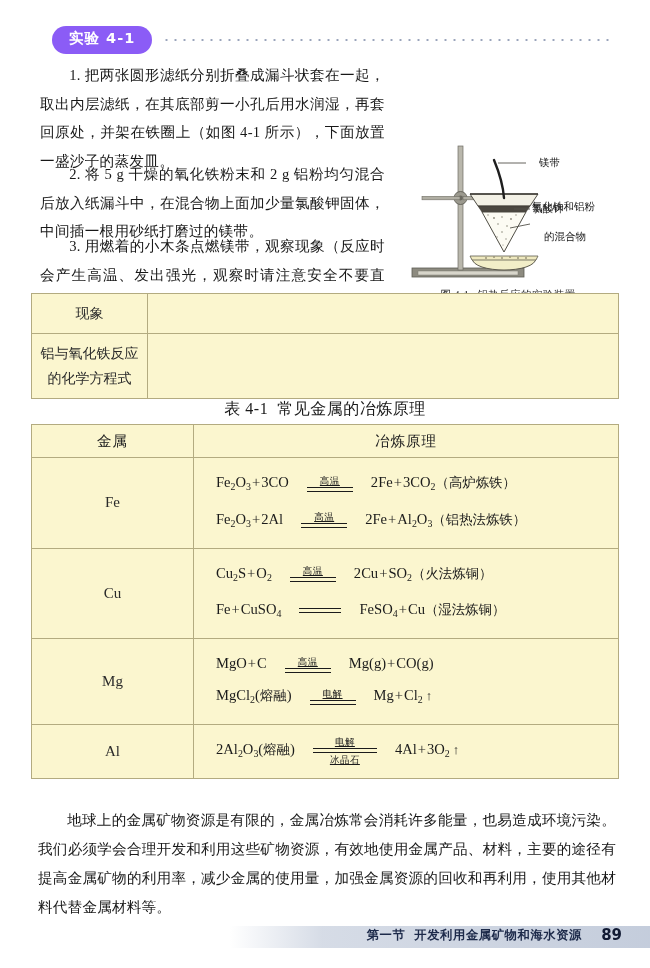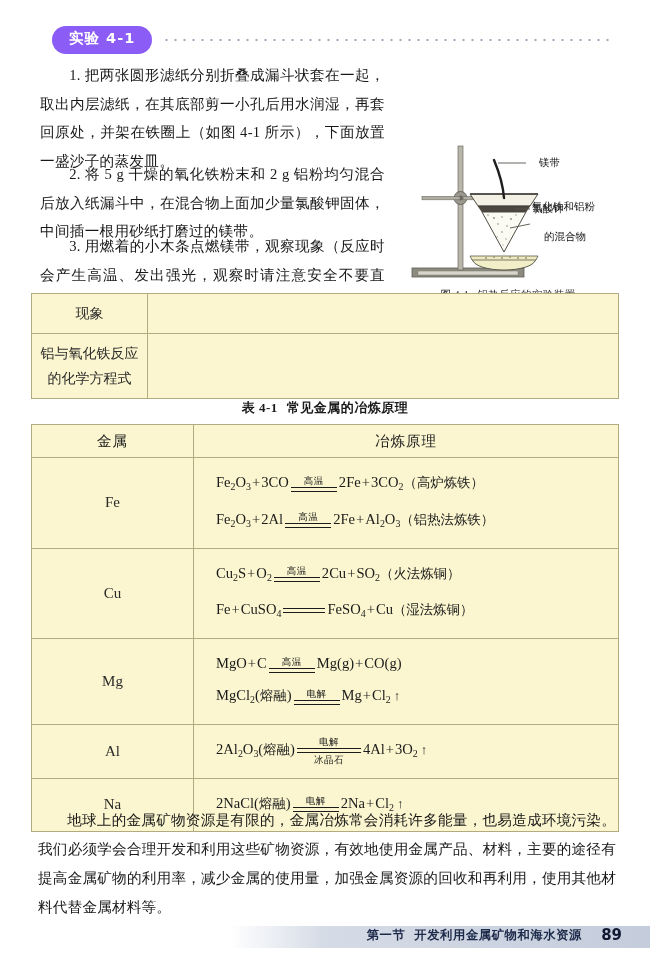--- a/index.html
+++ b/index.html
@@ -105,22 +105,22 @@
   #obs-table .blank { height: 100%; }
   #obs-table tr.r1 .lbl { height: 38px; }
   #obs-table tr.r2 .lbl { height: 58px; }
 
   
   .table-title {
     position: absolute;
     left: 31px; top: 399px;
     width: 588px;
     text-align: center;
-    font-size: 13px;
-    font-weight: bold;
+    font-size: 16px;
+    font-weight: normal;
     color: #1a1a1a;
     letter-spacing: 0.5px;
   }
   .table-title .t-num { margin-right: 9px; }
 
   
   #smelt-table { top: 424px; }
   #smelt-table th {
     text-align: center;
     font-size: 14.5px;
@@ -147,23 +147,24 @@
     color: #1b1b1b;
   }
   .eq-line sub { font-size: 0.68em; vertical-align: -0.28em; }
   .plus { padding: 0 1px; }
 
   
   .rx {
     display: inline-block;
     position: relative;
     vertical-align: middle;
-    margin: 0 2px;
+    margin: 0 18px;
     text-align: center;
     min-width: 46px;
+    text-decoration: underline;
   }
   .rx .cond-top, .rx .cond-bot {
     display: block;
     font-size: 9.5px;
     font-family: "DejaVu Sans", sans-serif;
     line-height: 11px;
     letter-spacing: 0.5px;
     color: #1b1b1b;
     white-space: nowrap;
   }
@@ -349,26 +350,20 @@
           <div class="eq-line">MgO<span class="plus">+</span>C<span class="rx"><span class="cond-top">高温</span><span class="bar"></span></span>Mg(g)<span class="plus">+</span>CO(g)</div>
           <div class="eq-line">MgCl<sub>2</sub>(<span class="cn">熔</span><span class="cn">融</span>)<span class="rx"><span class="cond-top">电解</span><span class="bar"></span></span>Mg<span class="plus">+</span>Cl<sub>2</sub><span class="arrow-up">↑</span></div>
         </td>
       </tr>
       <tr>
         <td class="metal">Al</td>
         <td class="eqs">
           <div class="eq-line">2Al<sub>2</sub>O<sub>3</sub>(<span class="cn">熔</span><span class="cn">融</span>)<span class="rx wide"><span class="cond-top">电解</span><span class="bar"></span><span class="cond-bot">冰晶石</span></span>4Al<span class="plus">+</span>3O<sub>2</sub><span class="arrow-up">↑</span></div>
         </td>
       </tr>
-      <tr>
-        <td class="metal">Na</td>
-        <td class="eqs">
-          <div class="eq-line">2NaCl(<span class="cn">熔</span><span class="cn">融</span>)<span class="rx"><span class="cond-top">电解</span><span class="bar"></span></span>2Na<span class="plus">+</span>Cl<sub>2</sub><span class="arrow-up">↑</span></div>
-        </td>
-      </tr>
     </tbody>
 </table>
 
 <div id="closing">地球上的金属矿物资源是有限的，金属冶炼常会消耗许多能量，也易造成环境污染。我们必须学会合理开发和利用这些矿物资源，有效地使用金属产品、材料，主要的途径有提高金属矿物的利用率，减少金属的使用量，加强金属资源的回收和再利用，使用其他材料代替金属材料等。</div>
 
 <div class="footer-bar">
   <div class="footer-grad"></div>
   <div class="footer-text">
     <span class="sec-no">第一节</span><span>开发利用金属矿物和海水资源</span>
   </div>

